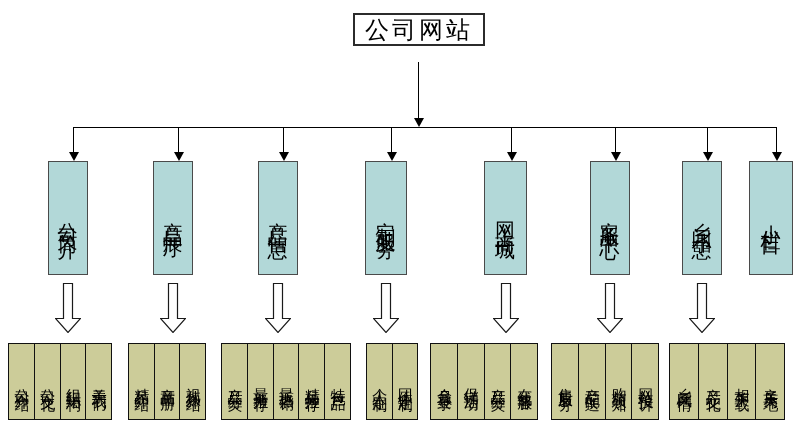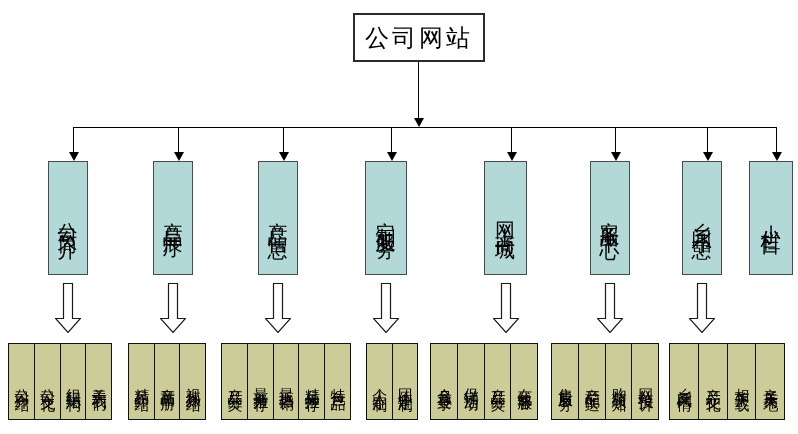--- a/index.html
+++ b/index.html
@@ -7,21 +7,21 @@
   #stage {
     position: relative;
     width: 798px; height: 434px;
     background: var(--bg, #fff);
     font-family: "DejaVu Serif", serif;
     color: #000;
     overflow: hidden;
   }
   .root-node {
     position: absolute;
-    left: 353px; top: 13px; width: 132px; height: 49px;
+    left: 353px; top: 13px; width: 132px; height: 33px;
     border: 2px solid #2b2b2b;
     background: #fff;
     display: flex; align-items: center; justify-content: center;
     font-size: 24px; letter-spacing: 3px;
   }
   .hline, .vline { position: absolute; background: var(--line, #000); }
   .arrowhead-down {
     position: absolute; width: 0; height: 0;
     border-left: 5px solid transparent;
     border-right: 5px solid transparent;

